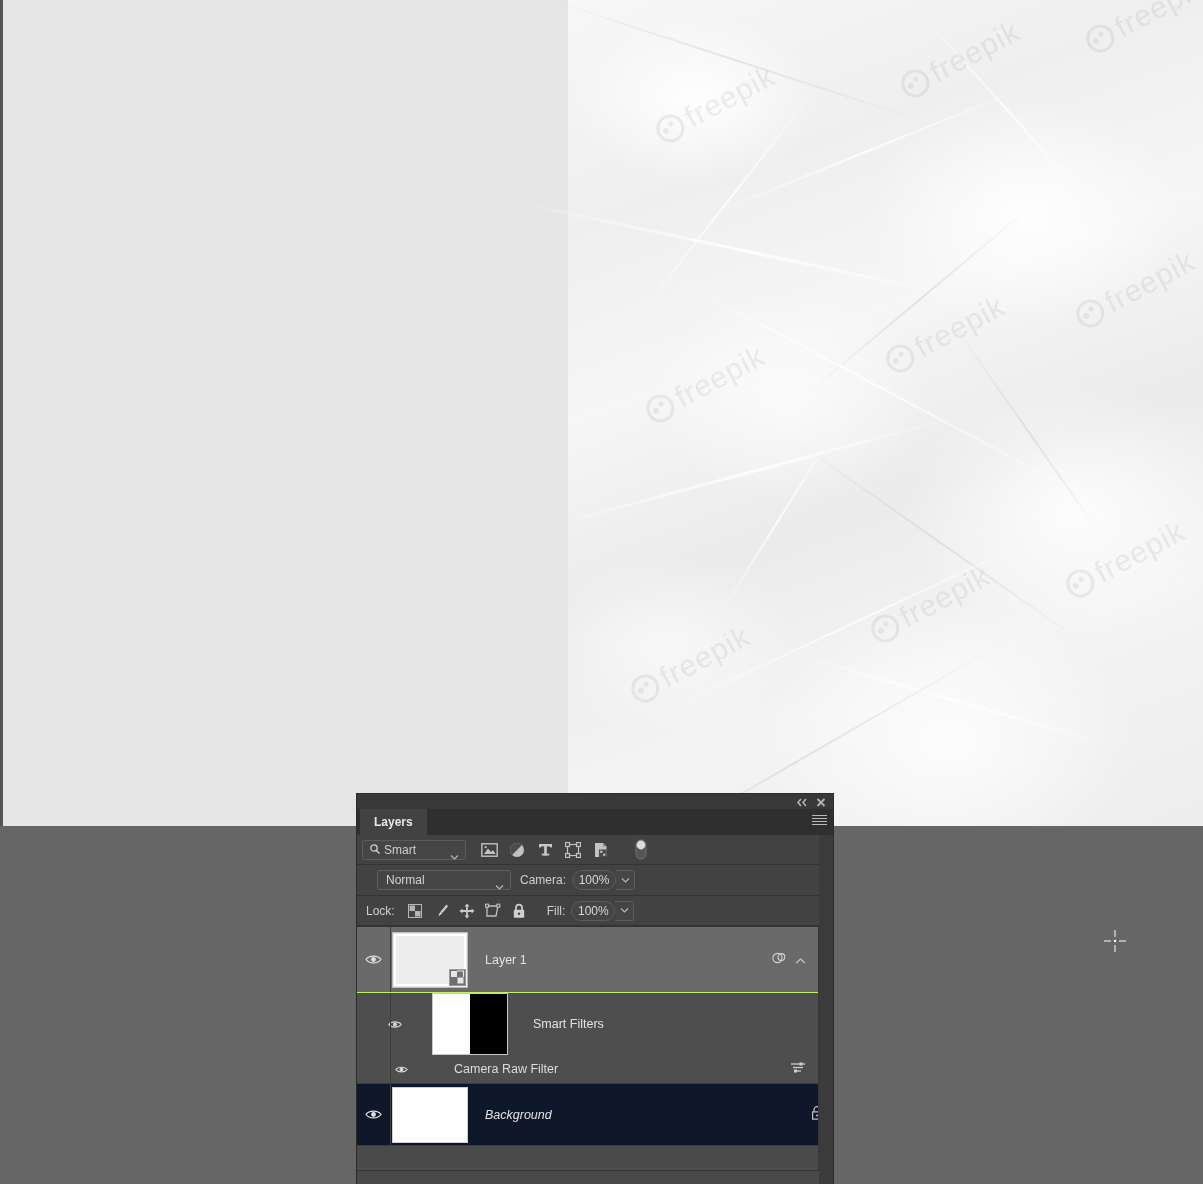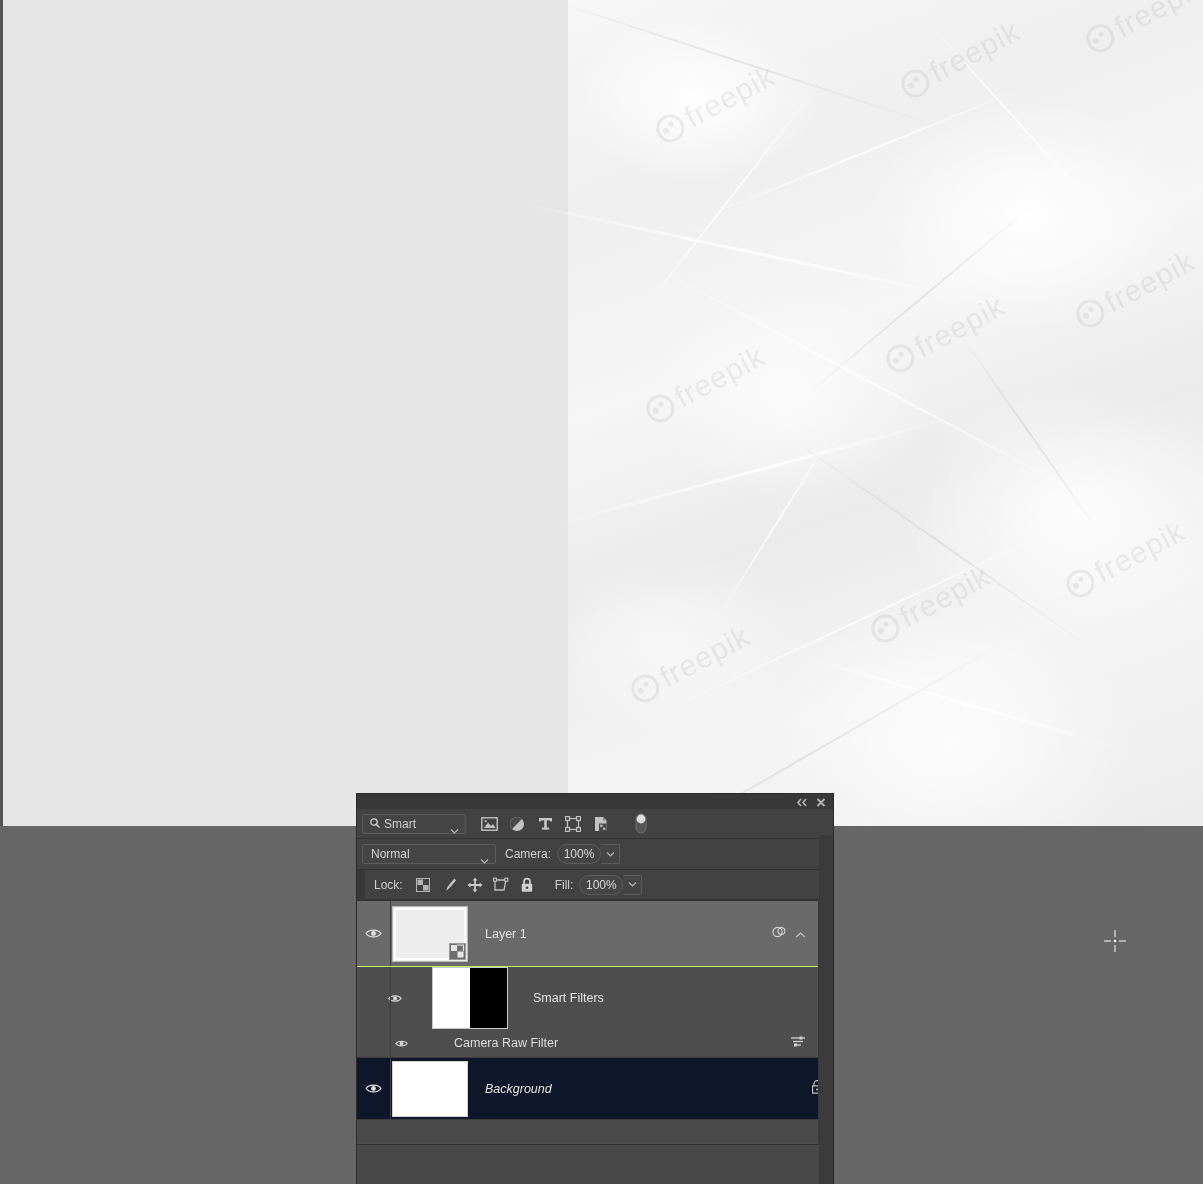--- a/index.html
+++ b/index.html
@@ -70,38 +70,38 @@
     width:104px;height:20px;background:#454545;border:1px solid #5c5c5c;border-radius:2px;
     display:flex;align-items:center;box-sizing:border-box;position:relative;
   }
   .kind-select .ic{margin:0 3px 0 6px;}
   .kind-select .lbl{color:#cfcfcf;font-size:12px;}
   .kind-select .chev{position:absolute;right:6px;top:6px;}
   .filter-icons{display:flex;align-items:center;gap:10px;margin-left:14px;}
   .filter-icons .fi{width:18px;height:18px;display:flex;align-items:center;justify-content:center;cursor:pointer;}
   .fi-toggle{margin-left:12px;}
 
-  .blend-row{height:30px;display:flex;align-items:center;padding-left:5px;}
+  .blend-row{height:30px;display:flex;align-items:center;padding-left:20px;}
   .blend-select{
     width:134px;height:20px;background:#454545;border:1px solid #5c5c5c;border-radius:2px;
     display:flex;align-items:center;box-sizing:border-box;position:relative;padding-left:8px;
   }
   .blend-select .lbl{color:#d3d3d3;font-size:12px;}
   .blend-select .chev{position:absolute;right:6px;top:6px;}
   .field-label{color:#cfcfcf;font-size:12px;margin-left:9px;margin-right:6px;}
   .num-box{
     width:44px;height:20px;background:#454545;border:1px solid #5c5c5c;border-radius:10px;
     color:#d8d8d8;font-size:12px;display:flex;align-items:center;justify-content:center;box-sizing:border-box;
   }
   .num-chev{
     width:19px;height:20px;background:#454545;border:1px solid #5c5c5c;border-left:none;border-radius:0 2px 2px 0;
     display:flex;align-items:center;justify-content:center;box-sizing:border-box;
   }
 
-  .lock-row{height:29px;display:flex;align-items:center;padding-left:5px;margin-left:8px;}
+  .lock-row{height:29px;display:flex;align-items:center;padding-left:5px;}
   .lock-icons{display:flex;align-items:center;gap:9px;margin-left:6px;}
   .lock-icons .li{width:17px;height:17px;display:flex;align-items:center;justify-content:center;cursor:pointer;}
 
   
   .layers-list{position:relative;background:#4e4e4e;height:243px;border-top:1px solid #333;}
   .layer-row{position:relative;display:flex;align-items:center;box-sizing:border-box;}
 
   .lr-layer1{height:66px;background:#6a6a6a;border-bottom:1px solid #bef264;}
   .lr-filters{height:62px;background:#4e4e4e;}
   .lr-crf{height:29px;background:#4e4e4e;border-bottom:1px solid #3d3d3d;}
@@ -202,20 +202,31 @@
           <path d="M11 3 L8 6.5 L11 10" stroke="#b4b4b4" stroke-width="1.6" fill="none"></path>
         </svg>
       </div>
       <div class="tb-btn tb-close">
         <svg width="14" height="13" viewBox="0 0 14 13">
           <path d="M3.5 3 L10.5 10 M10.5 3 L3.5 10" stroke="#b4b4b4" stroke-width="1.8" fill="none"></path>
         </svg>
       </div>
     </div>
 
+    <div class="tabstrip">
+      <div class="tab">
+        <span>Layers</span>
+      </div>
+      <div class="panel-menu">
+        <i></i>
+          <i></i>
+          <i></i>
+          <i></i>
+      </div>
+    </div>
 
     <div class="row filter-row">
       <div class="kind-select">
         <span class="ic">
           <svg width="12" height="12" viewBox="0 0 12 12">
             <circle cx="5" cy="5" r="3.2" stroke="#cfcfcf" stroke-width="1.3" fill="none"></circle>
             <line x1="7.4" y1="7.4" x2="10.5" y2="10.5" stroke="#cfcfcf" stroke-width="1.4"></line>
           </svg>
         </span>
         <span class="lbl">Smart</span>

